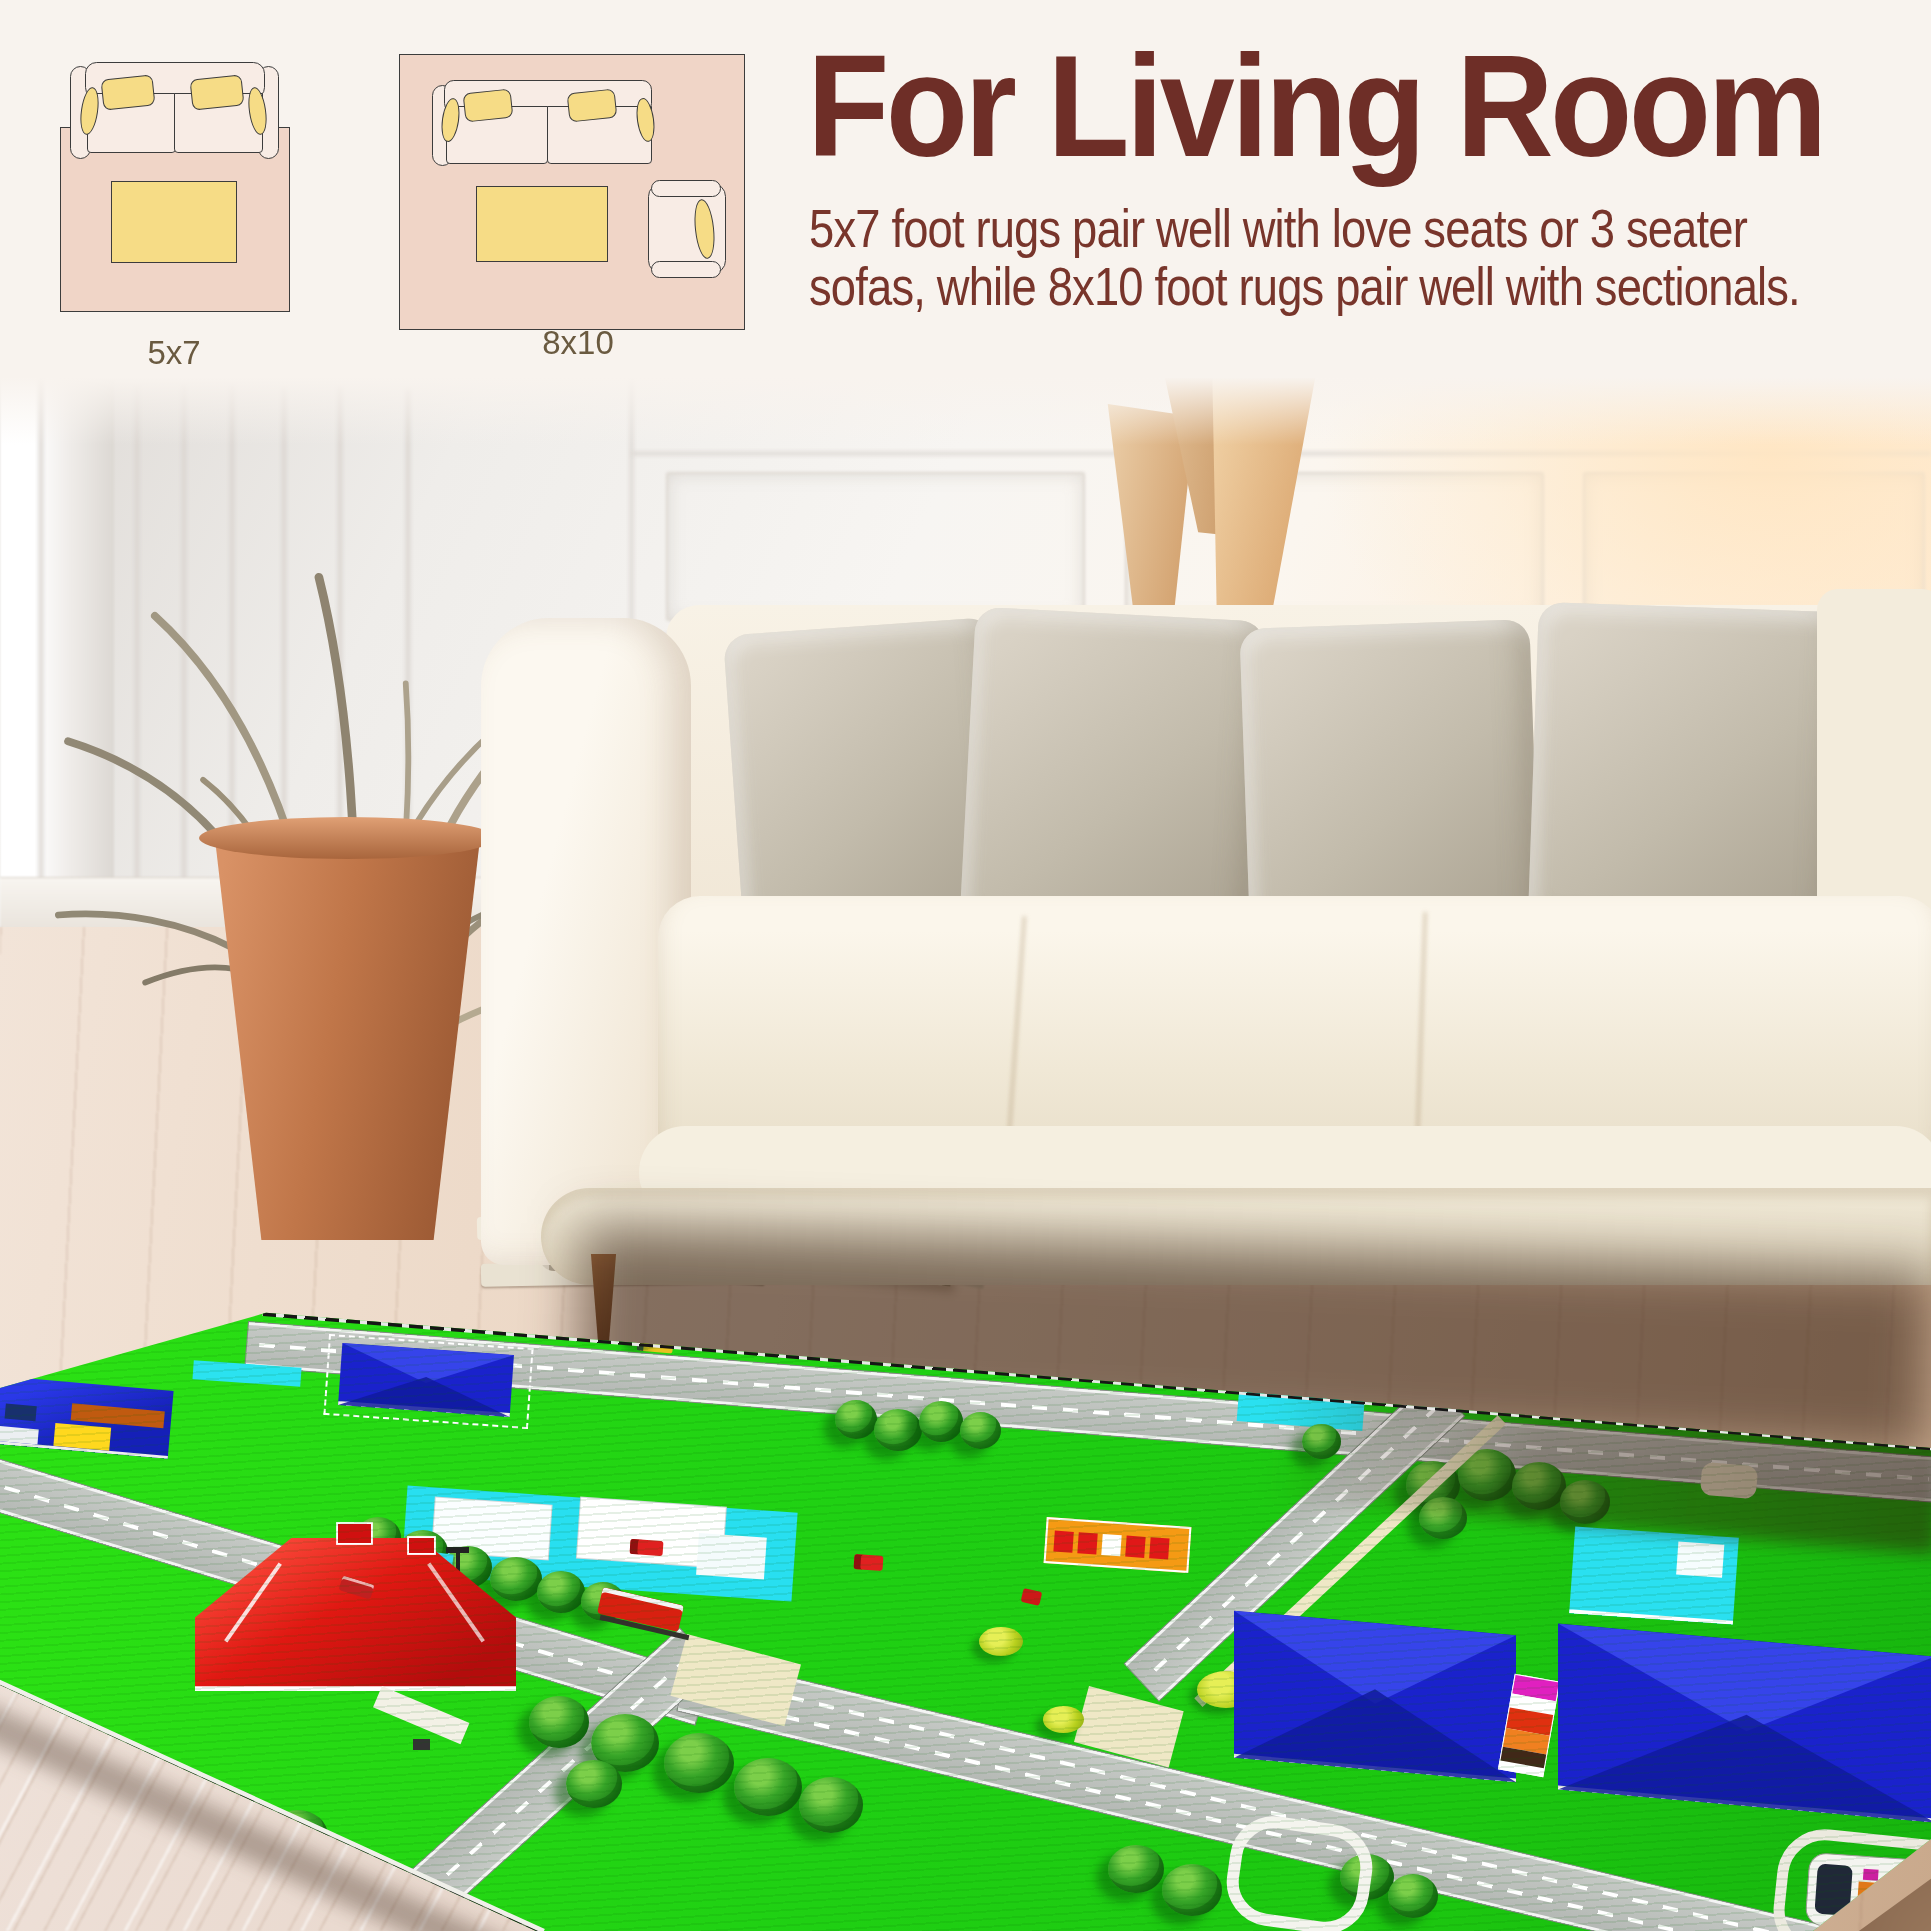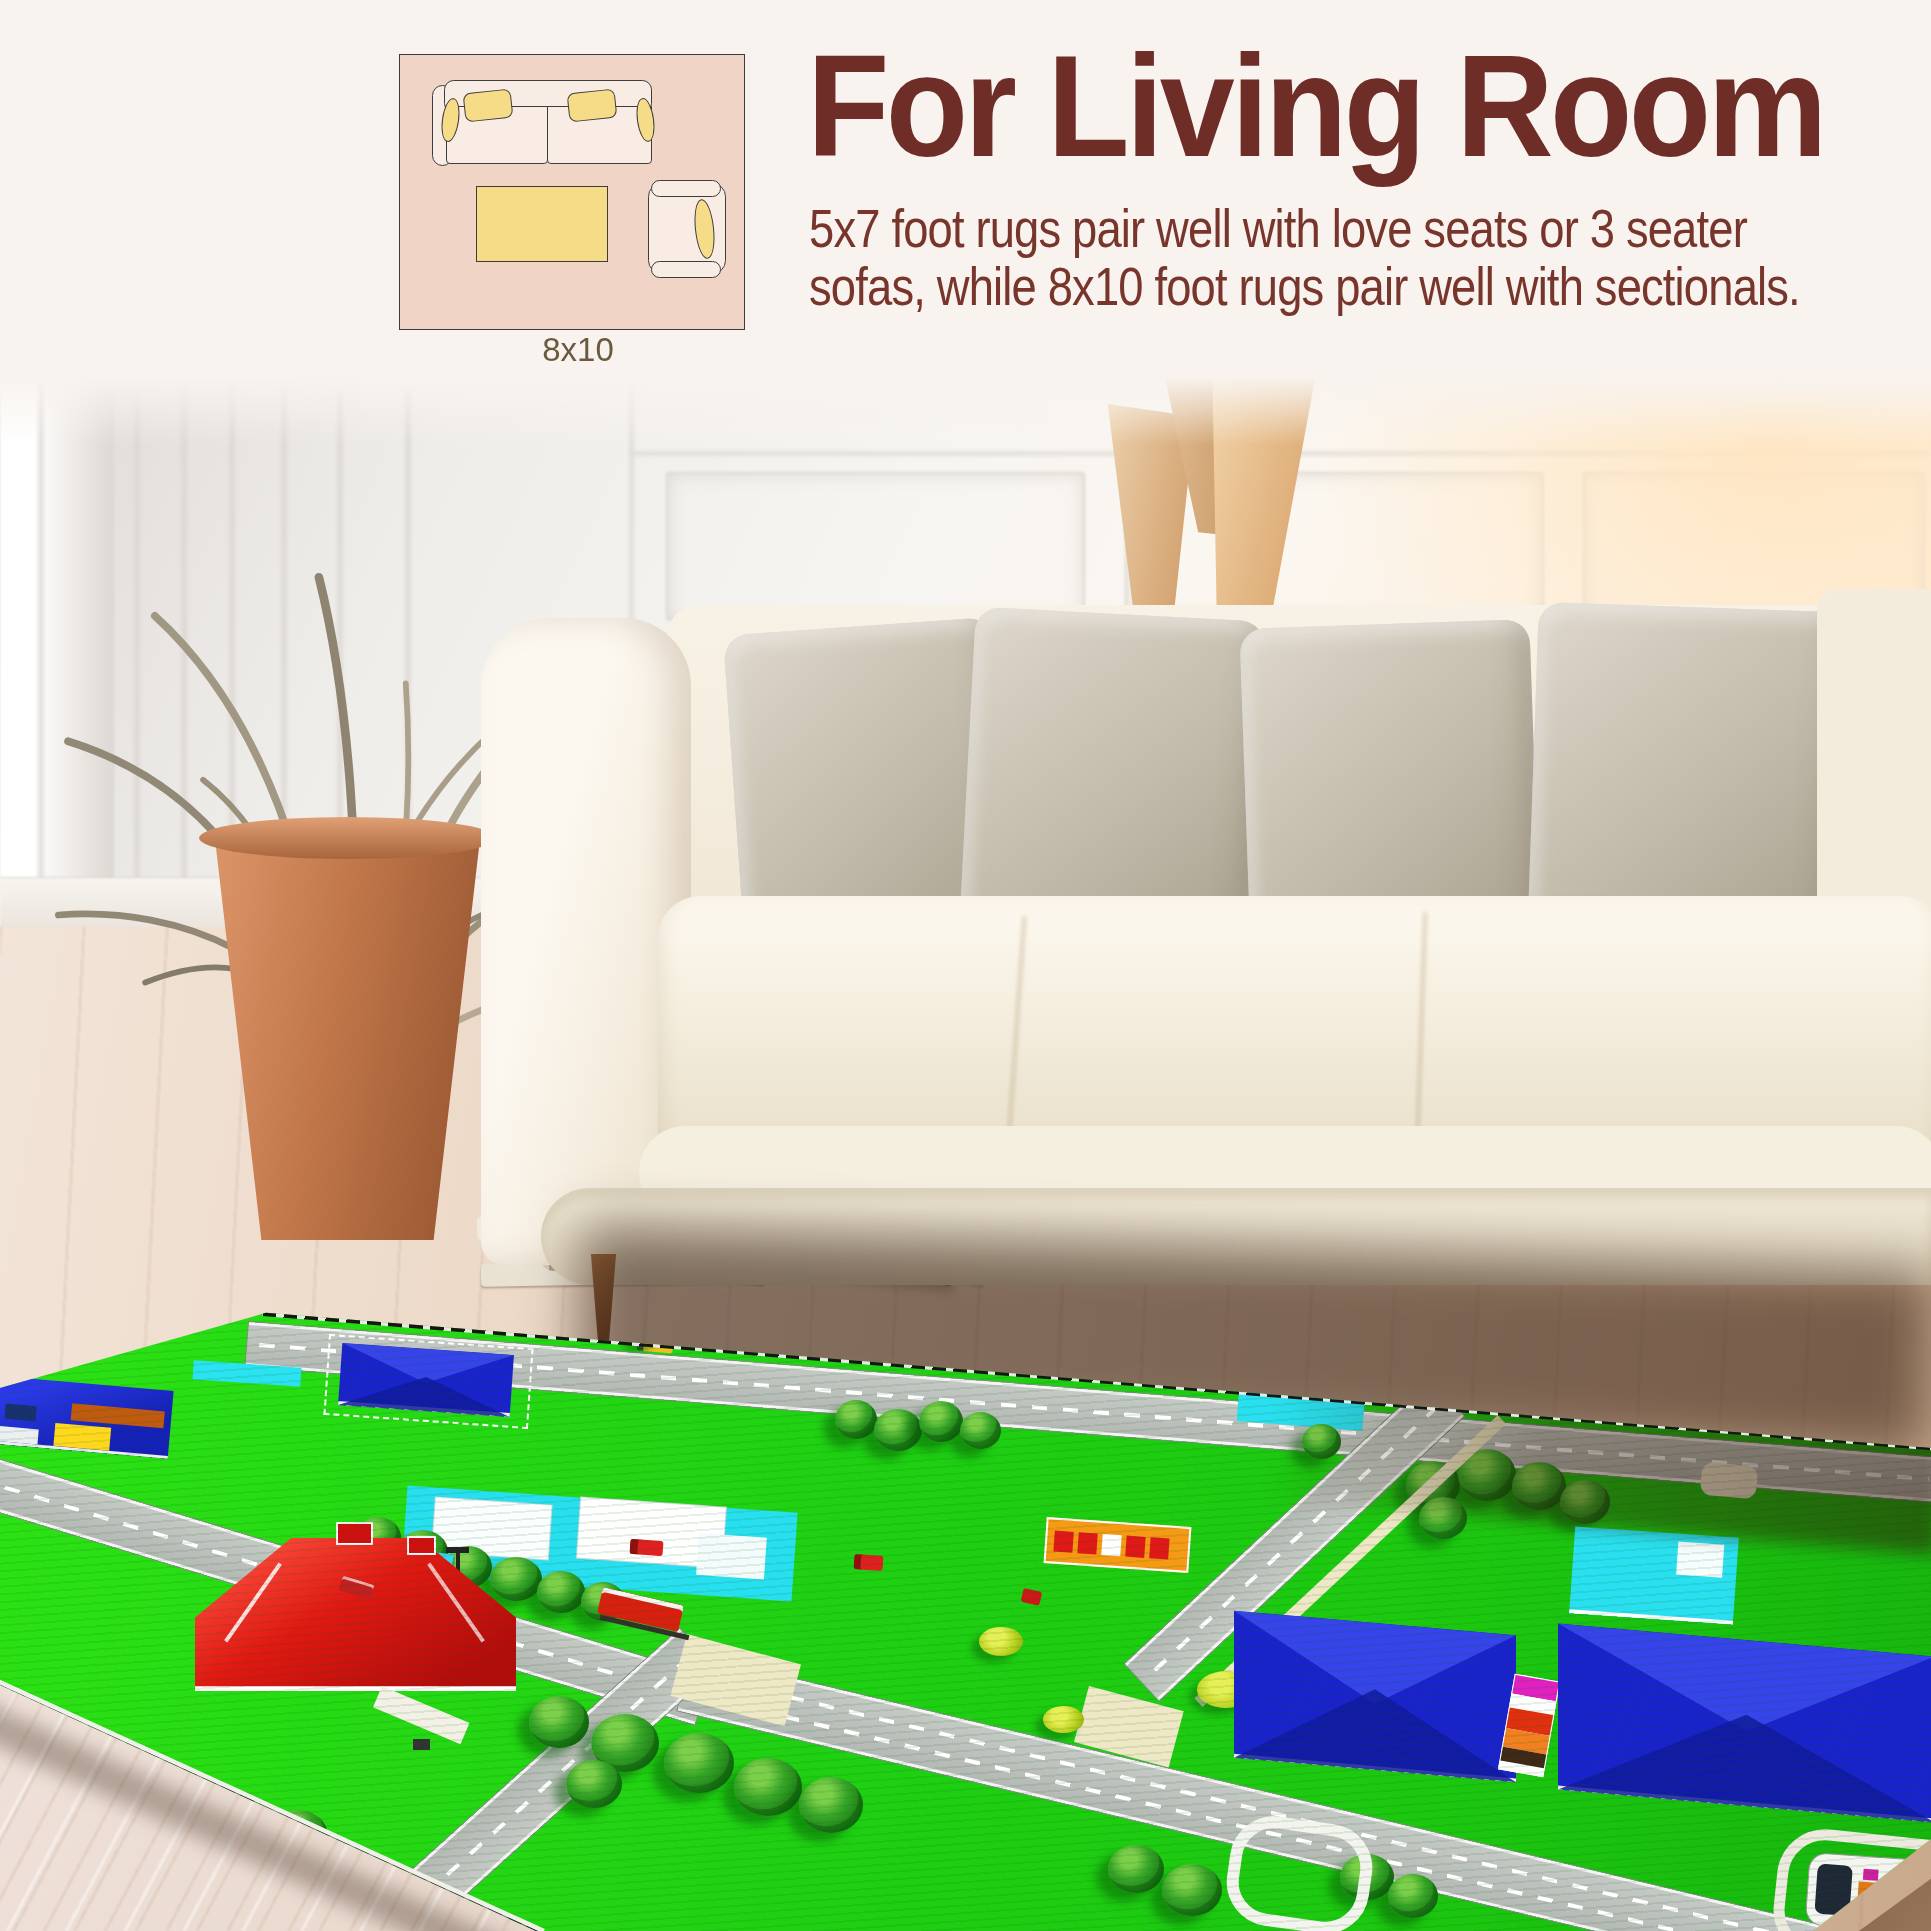--- a/index.html
+++ b/index.html
@@ -284,37 +284,51 @@
     <div class="abs" style="left:263px;top:1.9px;width:1685px;height:5.8px;background:repeating-linear-gradient(90deg,#161616 0 13.5px,#e8e8e8 13.5px 21px);transform:rotate(4.6deg);transform-origin:0 0;"></div>
     <div class="abs" style="left:-7.7px;top:368px;width:608px;height:4.8px;background:#f0f0ea;transform:rotate(24.6deg);transform-origin:0 0;"></div>
     <div class="abs" style="left:-7.7px;top:373px;width:608px;height:6.8px;background:repeating-linear-gradient(90deg,#141414 0 15.4px,#5a5a52 15.4px 21px);transform:rotate(24.6deg);transform-origin:0 0;"></div>
   </div>
 
   <div class="abs" style="left:1786px;top:1830px;width:212px;height:154px;background:radial-gradient(circle at 80% 80%,#9c7b5f,#7a5a43);clip-path:polygon(100% 0,100% 100%,0 100%);filter:blur(13.5px);"></div>
 
   <div class="abs" style="left:0;top:0;width:1931px;height:378px;background:#f8f3ee;"></div>
   <div class="abs" style="left:0;top:377px;width:1931px;height:68px;background:linear-gradient(#f8f3ee,rgba(248,243,238,0));"></div>
 
+  <div class="abs" style="left:0;top:0;width:406px;height:386px;">
+    <div class="abs d-rug" style="left:60px;top:127px;width:228px;height:183px;"></div>
+    <div class="abs d-out" style="left:70px;top:66px;width:19.3px;height:91px;border-radius:10.6px;"></div>
+    <div class="abs d-out" style="left:258px;top:66px;width:19.3px;height:91px;border-radius:10.6px;"></div>
+    <div class="abs d-out" style="left:85px;top:62px;width:178px;height:35px;border-radius:11.6px;"></div>
+    <div class="abs d-out" style="left:87px;top:93px;width:87px;height:58px;border-radius:0 0 3.9px 3.9px;"></div>
+    <div class="abs d-out" style="left:174px;top:93px;width:87px;height:58px;border-radius:0 0 3.9px 3.9px;"></div>
+    <div class="abs d-yellow" style="left:102px;top:77px;width:50px;height:29px;border-radius:7.7px;transform:rotate(-6deg);"></div>
+    <div class="abs d-yellow" style="left:191px;top:77px;width:50px;height:29px;border-radius:7.7px;transform:rotate(-6deg);"></div>
+    <div class="abs d-yellow" style="left:81px;top:87px;width:15.4px;height:46px;border-radius:50%;transform:rotate(8deg);"></div>
+    <div class="abs d-yellow" style="left:249px;top:87px;width:15.4px;height:46px;border-radius:50%;transform:rotate(-8deg);"></div>
+    <div class="abs d-yellow" style="left:111px;top:181px;width:124px;height:80px;"></div>
+    <div class="abs d-label" style="left:174px;top:334px;">5x7</div>
+  </div>
 
   <div class="abs" style="left:367px;top:0;width:406px;height:386px;">
     <div class="abs d-rug" style="left:32px;top:54px;width:344px;height:274px;"></div>
     <div class="abs d-out" style="left:65px;top:85px;width:19.3px;height:79px;border-radius:10.6px;"></div>
     <div class="abs d-out" style="left:77px;top:80px;width:206px;height:31px;border-radius:9.7px;"></div>
     <div class="abs d-out" style="left:79px;top:106px;width:100px;height:56px;border-radius:0 0 3.9px 3.9px;"></div>
     <div class="abs d-out" style="left:180px;top:106px;width:103px;height:56px;border-radius:0 0 3.9px 3.9px;"></div>
     <div class="abs d-yellow" style="left:97px;top:91px;width:46px;height:27px;border-radius:7.7px;transform:rotate(-6deg);"></div>
     <div class="abs d-yellow" style="left:201px;top:91px;width:46px;height:27px;border-radius:7.7px;transform:rotate(-6deg);"></div>
     <div class="abs d-yellow" style="left:75px;top:98px;width:14.5px;height:42px;border-radius:50%;transform:rotate(8deg);"></div>
     <div class="abs d-yellow" style="left:270px;top:98px;width:14.5px;height:42px;border-radius:50%;transform:rotate(-8deg);"></div>
     <div class="abs d-yellow" style="left:109px;top:186px;width:130px;height:74px;"></div>
     <div class="abs d-out" style="left:281px;top:183px;width:76px;height:89px;border-radius:13.5px;"></div>
     <div class="abs d-out" style="left:284px;top:180px;width:68px;height:15.4px;border-radius:8.7px;"></div>
     <div class="abs d-out" style="left:284px;top:261px;width:68px;height:15.4px;border-radius:8.7px;"></div>
     <div class="abs d-yellow" style="left:328px;top:199px;width:17.4px;height:58px;border-radius:50%;transform:rotate(-6deg);"></div>
-    <div class="abs d-label" style="left:211px;top:331px;">8x10</div>
+    <div class="abs d-label" style="left:211px;top:324px;">8x10</div>
   </div>
 
   <div class="abs h-title" style="left:807px;top:23px;color:#6e2e27;">For Living Room</div>
   <div class="abs" style="left:809px;top:199px;color:#78352b;">
     <div class="h-body">5x7 foot rugs pair well with love seats or 3 seater</div>
     <div class="h-body">sofas, while 8x10 foot rugs pair well with sectionals.</div>
   </div>
 
 </div>
 

